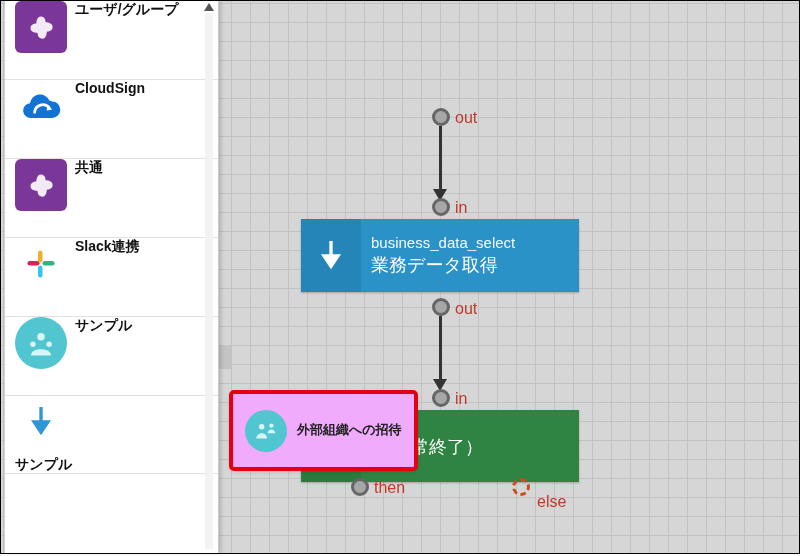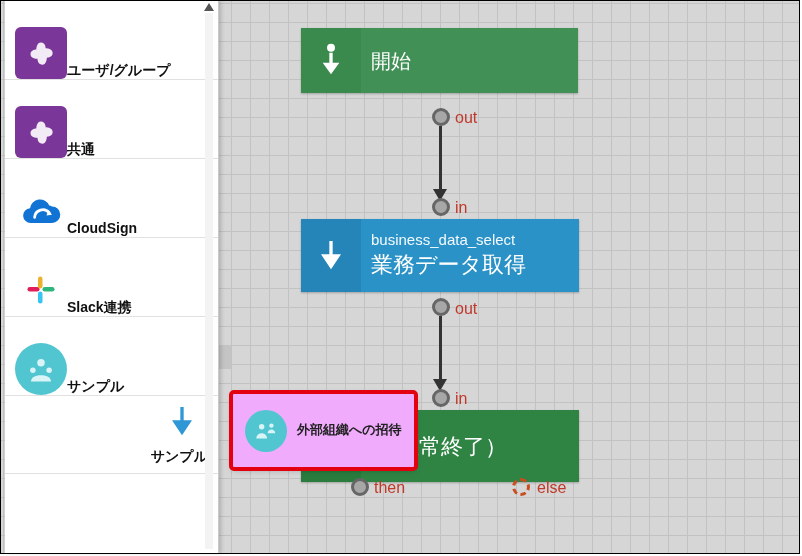--- a/index.html
+++ b/index.html
@@ -19,21 +19,21 @@
   
   .sidebar {
     position: absolute; left: 4px; top: 0; width: 214px; height: 552px;
     background: #fff;
     border-right: 1px solid #c9c9c9;
     box-shadow: 2px 0 4px rgba(0,0,0,.18);
     z-index: 20;
   }
   .sidebar-inner { width: 100%; height: 100%; }
   .sidebar-item {
-    display: flex; align-items: flex-end; gap: 0;
+    display: flex; align-items: flex-start; gap: 8px;
     height: 79px; width: 100%; padding: 0 10px;
     border-bottom: 1px solid #e1e1e1;
     background: #fff; cursor: pointer;
   }
   .sidebar-item:last-child { height: 78px; flex-direction: column; }
   .sidebar-icon {
     width: 52px; height: 52px; border-radius: 6px;
     display: flex; align-items: center; justify-content: center;
     flex-shrink: 0;
   }
@@ -64,21 +64,21 @@
   
   .node {
     position: absolute; display: flex; align-items: stretch; color: #fff;
     box-shadow: 0 1px 2px rgba(0,0,0,.25); z-index: 5;
   }
   .node-head {
     width: 60px; display:flex; align-items:center; justify-content:center;
   }
   .node-body { display:flex; flex-direction:column; justify-content:center; padding: 0 16px 0 10px; }
   .node-title1 { font-size: 15px; opacity: .95; }
-  .node-title2 { font-size: 22px; margin-top: 2px; }
+  .node-title2 { font-size: 18px; margin-top: 2px; }
 
   .arrow-down-lg svg { width: 40px; height: 40px; }
 
   
   .n-start { left: 300px; top: 27px; width: 277px; height: 65px; background:#419055; }
   .n-start .node-head { background:#3a8a4e; }
   .n-start .node-title2 { font-size: 20px; }
 
   
   .n-biz { left: 300px; top: 218px; width: 278px; height: 73px; background:#2a92c7; }
@@ -142,33 +142,22 @@
   <div class="port" style="left:431px; top:297px;"></div>
   <span class="port-label" style="left:454px; top:299px;">out</span>
   <div class="edge" style="left:438px; top:315px; height:65px;"></div>
   <div class="edge-arrowhead" style="left:432px; top:378px;"></div>
   <div class="port" style="left:431px; top:388px;"></div>
   <span class="port-label" style="left:454px; top:389px;">in</span>
 
   <div class="port" style="left:350px; top:477px;"></div>
   <span class="port-label" style="left:373px; top:478px;">then</span>
   <div class="port-open" style="left:511px; top:477px;"></div>
-  <span class="port-label" style="left:536px; top:478px;">else</span>
-
-  <div class="node n-start">
-    <div class="node-head arrow-down-lg">
-      <svg viewBox="0 0 24 24">
-          <circle cx="12" cy="4" r="2.4" fill="#fff"></circle>
-          <path fill="#fff" d="M11 7h2v6h4l-5 7-5-7h4z"></path>
-        </svg>
-    </div>
-    <div class="node-body">
-      <div class="node-title2">開始</div>
-    </div>
-  </div>
+  <span class="port-label" style="left:536px; top:492px;">else</span>
+
 
   <div class="node n-biz">
     <div class="node-head arrow-down-lg">
       <svg viewBox="0 0 24 24">
           <path fill="#fff" d="M11 3h2v8h5l-6 9-6-9h5z"></path>
         </svg>
     </div>
     <div class="node-body">
       <div class="node-title1">business_data_select</div>
       <div class="node-title2">業務データ取得</div>
@@ -209,39 +198,39 @@
       <div class="sidebar-item">
         <div class="sidebar-icon ic-acrobat">
           <svg viewBox="0 0 24 24">
               <path fill="#fff" d="M12 3c-4 0-4 6-4 6s-5 0-5 4 6 4 6 4 0 5 4 5 4-6 4-6 5 0 5-4-6-4-6-4 0-5-4-5z" opacity=".9"></path>
             </svg>
         </div>
         <div class="sidebar-label">ユーザ/グループ</div>
       </div>
 
       <div class="sidebar-item">
-        <div class="sidebar-icon ic-acrobat">
-          <svg viewBox="0 0 24 24">
-              <path fill="#fff" d="M12 3c-4 0-4 6-4 6s-5 0-5 4 6 4 6 4 0 5 4 5 4-6 4-6 5 0 5-4-6-4-6-4 0-5-4-5z" opacity=".9"></path>
-            </svg>
-        </div>
-        <div class="sidebar-label">共通</div>
-      </div>
-
-      <div class="sidebar-item">
         <div class="sidebar-icon ic-cloudsign">
           <svg viewBox="0 0 48 48" width="44" height="44">
             <path fill="#1173d4" d="M33 18a11 11 0 0 0-21 3 8 8 0 0 0 1 16h23a9 9 0 0 0 0-18 10 10 0 0 0-3-1z"></path>
             <path fill="#fff" d="M24 24l6 7h-4v6h-4v-6h-4z" opacity=".0"></path>
             <path fill="#fff" d="M18 29a8 8 0 0 1 13-6l2 2a9 9 0 0 0 0 0" opacity="0"></path>
             <path fill="none" stroke="#fff" stroke-width="3" d="M17 31a9 9 0 0 1 16-5" stroke-linecap="round"></path>
             <path fill="#fff" d="M32 23l4 5-6 1z"></path>
           </svg>
         </div>
         <div class="sidebar-label">CloudSign</div>
+      </div>
+
+      <div class="sidebar-item">
+        <div class="sidebar-icon ic-acrobat">
+          <svg viewBox="0 0 24 24">
+              <path fill="#fff" d="M12 3c-4 0-4 6-4 6s-5 0-5 4 6 4 6 4 0 5 4 5 4-6 4-6 5 0 5-4-6-4-6-4 0-5-4-5z" opacity=".9"></path>
+            </svg>
+        </div>
+        <div class="sidebar-label">共通</div>
       </div>
 
 
       <div class="sidebar-item">
         <div class="sidebar-icon ic-slack">
           <svg viewBox="0 0 24 24" width="36" height="36">
             <rect x="3" y="10" width="8" height="3" rx="1.5" fill="#e01e5a"></rect>
             <rect x="13" y="10" width="8" height="3" rx="1.5" fill="#2eb67d"></rect>
             <rect x="10" y="3" width="3" height="8" rx="1.5" fill="#ecb22e"></rect>
             <rect x="10" y="13" width="3" height="8" rx="1.5" fill="#36c5f0"></rect>

